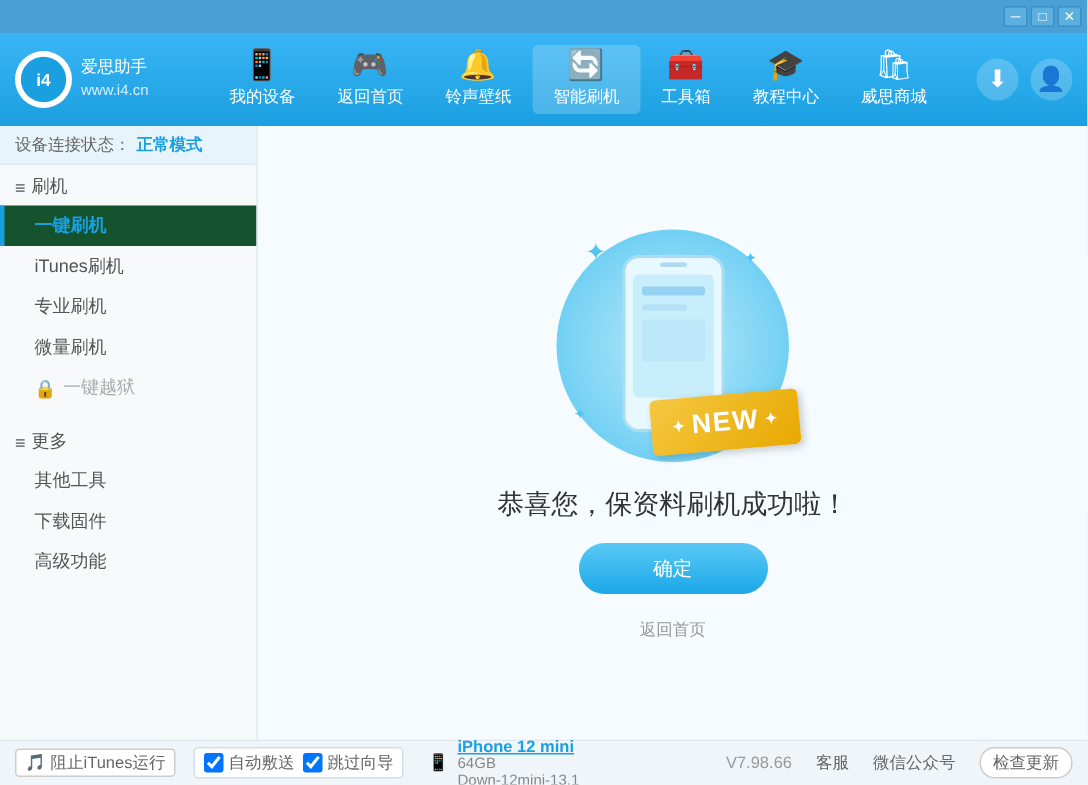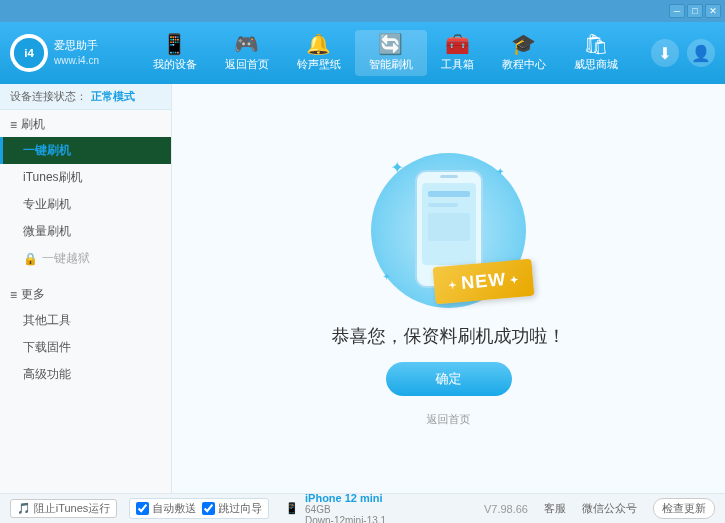--- a/index.html
+++ b/index.html
@@ -289,21 +289,21 @@
       align-items: center;
       gap: 3px;
     }
     .footer-checkbox input[type=checkbox] { cursor: pointer; }
     .footer-device {
       display: flex;
       align-items: center;
       gap: 6px;
       margin-left: 10px;
     }
-    .device-name { color: #1a9fe0; font-weight: bold; }
+    .device-name { color: #1a9fe0; font-weight: bold; text-decoration: underline; }
     .device-info { color: #888; font-size: 10px; }
     .footer-right {
       display: flex;
       align-items: center;
       gap: 16px;
     }
     .footer-version { color: #999; }
     .footer-link {
       color: #666;
       cursor: pointer;

